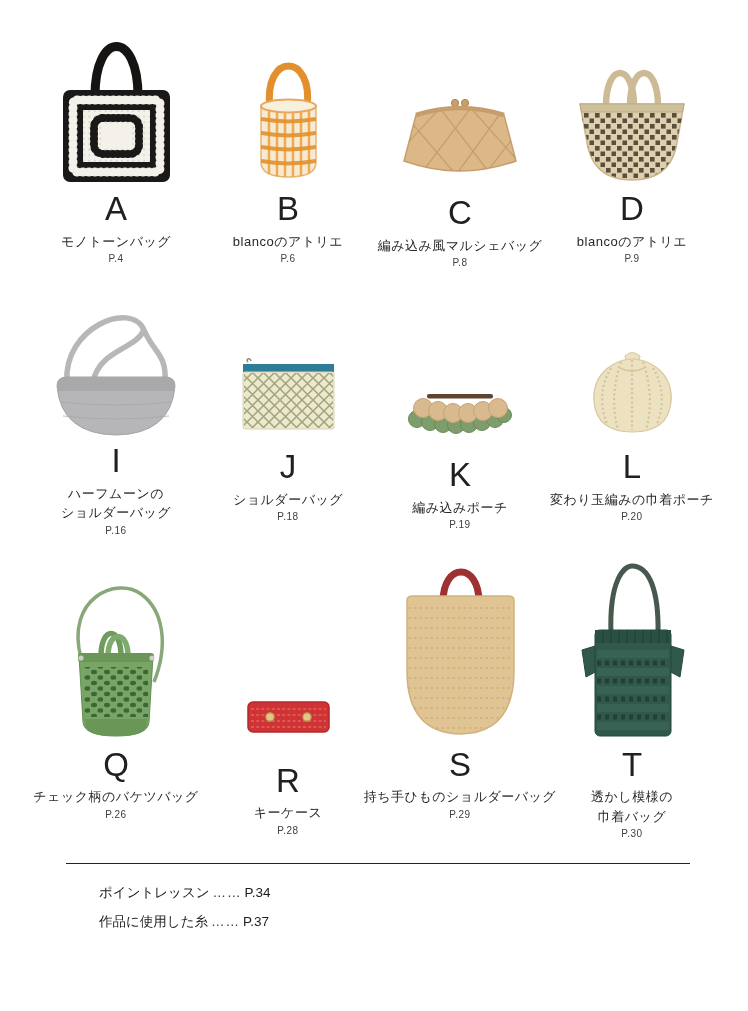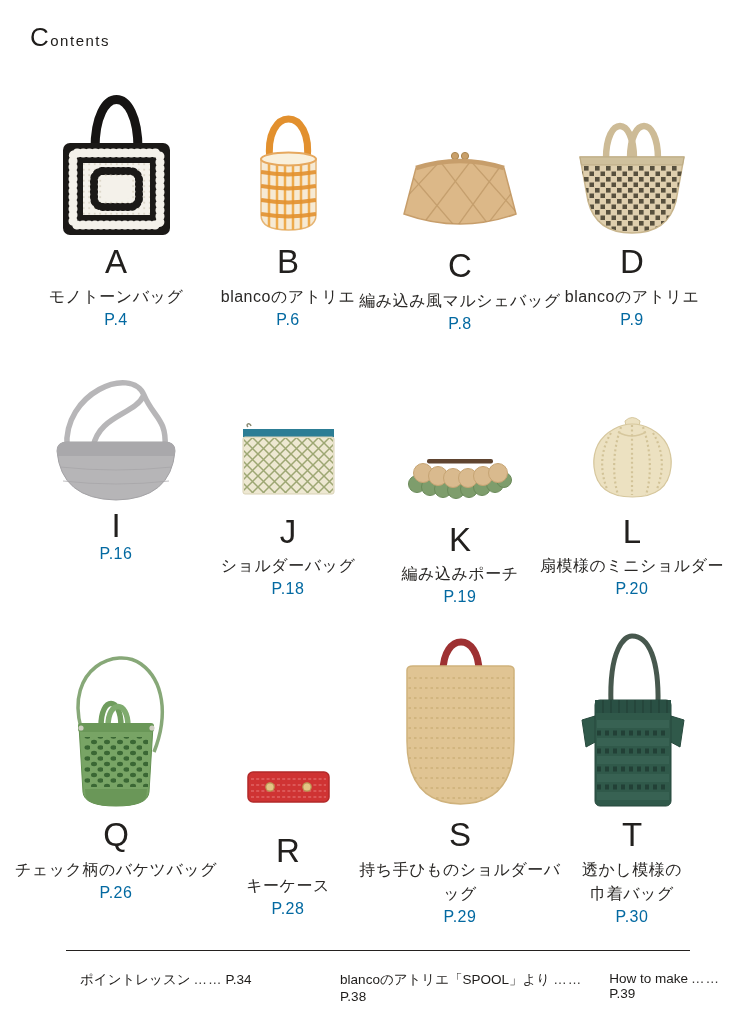--- a/index.html
+++ b/index.html
@@ -39,53 +39,52 @@
   .r3 .art{height:178px;}
   .letter{
     margin-top:8px;
     font-size:33px;
     font-weight:300;
     line-height:1.05;
     color:#22201e;
   }
   .caption{
     margin:5px -22px 0;
-    font-size:16px;
+    font-size:13px;
     letter-spacing:0.5px;
     line-height:1.5;
     white-space:pre-line;
     color:#2a2826;
   }
   .pageno{
     margin-top:2px;
-    font-size:16px;
+    font-size:10px;
     letter-spacing:0.5px;
-    color:#0369a1;
+    color:#404040;
   }
   .divider{
     border:none;
     border-top:1.5px solid #24211f;
     margin:24px 58px 0 66px;
   }
   .footer{
     display:flex;
     margin:20px 0 0 80px;
     font-size:13.5px;
   }
-  .footer .col{display:flex;flex-direction:row;row-gap:11px;}
+  .footer .col{display:flex;flex-direction:column;row-gap:11px;margin-left:19px;}
   .footer .col-left{width:262px;}
   .leader{letter-spacing:1px;margin:0 3px;color:#3a3836;}
   svg{display:block;}
 </style>
 </head>
 <body>
 
 <div class="page">
 
-  <h1 class="title">Contents</h1>
 
   <div class="grid">
 
     <div class="cell r1">
       <div class="art">
         <svg width="115" height="180" viewBox="0 0 115 180">
           <defs>
             <pattern id="adots" width="5.5" height="5.5" patternUnits="userSpaceOnUse">
               <circle cx="2.7" cy="2.7" r="1" fill="#d9d3c4"></circle>
             </pattern>
@@ -178,20 +177,22 @@
         <svg width="130" height="142" viewBox="0 0 130 142">
           <path d="M16,88 C12,34 80,6 93,36 C102,58 116,60 114,88" fill="none" stroke="#b7b6b8" stroke-width="5.5"></path>
           <path d="M93,36 C84,56 48,56 42,88" fill="none" stroke="#b7b6b8" stroke-width="5.5"></path>
           <path d="M6,92 Q6,83 16,83 L114,83 Q124,83 124,92 Q120,140 65,141 Q10,140 6,92 Z" fill="#b6b5b7" stroke="#a3a2a5" stroke-width="1"></path>
           <path d="M6,92 Q6,83 16,83 L114,83 Q124,83 124,92 L123.4,97 L6.6,97 Z" fill="#a9a8ab"></path>
           <path d="M9,108 Q65,114 121,108" stroke="#a5a4a7" fill="none" opacity="0.7"></path>
           <path d="M12,122 Q65,128 118,122" stroke="#a5a4a7" fill="none" opacity="0.7"></path>
         </svg>
       </div>
       <div class="letter">I</div>
+      <div class="caption">ハーフムーンの
+ショルダーバッグ</div>
       <div class="pageno">P.16</div>
     </div>
 
     <div class="cell r2">
       <div class="art" style="padding-bottom:6px;">
         <svg width="105" height="80" viewBox="0 0 105 80">
           <defs>
             <pattern id="jlat" width="11" height="11" patternUnits="userSpaceOnUse">
               <path d="M0,0 L11,11 M11,0 L0,11" stroke="#8f9b63" stroke-width="1.5" opacity="0.85" fill="none"></path>
             </pattern>
@@ -249,21 +250,21 @@
             <path d="M47,16 C47,40 47,66 47,86"></path>
             <path d="M36,18 C28,40 27,66 33,86"></path>
             <path d="M58,18 C66,40 67,66 61,86"></path>
             <path d="M26,24 C15,42 15,62 22,80"></path>
             <path d="M68,24 C79,42 79,62 72,80"></path>
           </g>
           <path d="M33,23 Q47,31 61,23" stroke="#d6c79d" stroke-width="1.5" fill="none"></path>
         </svg>
       </div>
       <div class="letter">L</div>
-      <div class="caption">扇模様のミニショルダー</div>
+      <div class="caption">変わり玉編みの巾着ポーチ</div>
       <div class="pageno">P.20</div>
     </div>
 
     <div class="cell r3">
       <div class="art">
         <svg width="130" height="170" viewBox="0 0 130 170">
           <defs>
             <pattern id="qdots" width="13" height="11" patternUnits="userSpaceOnUse">
               <ellipse cx="4" cy="3" rx="3" ry="2.2" fill="#33602e"></ellipse>
               <ellipse cx="10.5" cy="8.5" rx="3" ry="2.2" fill="#33602e"></ellipse>
@@ -352,24 +353,19 @@
 
   </div>
 
   <hr class="divider">
 
   <div class="footer">
     <div class="col col-left">
       <div class="link">
         <span>ポイントレッスン</span><span class="leader">……</span><span>P.34</span>
       </div>
-    </div>
-    <div class="col col-right">
       <div class="link">
-        <span>blancoのアトリエ「SPOOL」より</span><span class="leader">……</span><span>P.38</span>
-      </div>
-      <div class="link">
-        <span>How to make</span><span class="leader">……</span><span>P.39</span>
+        <span>作品に使用した糸</span><span class="leader">……</span><span>P.37</span>
       </div>
     </div>
   </div>
 
 </div>
 
 </body></html>

